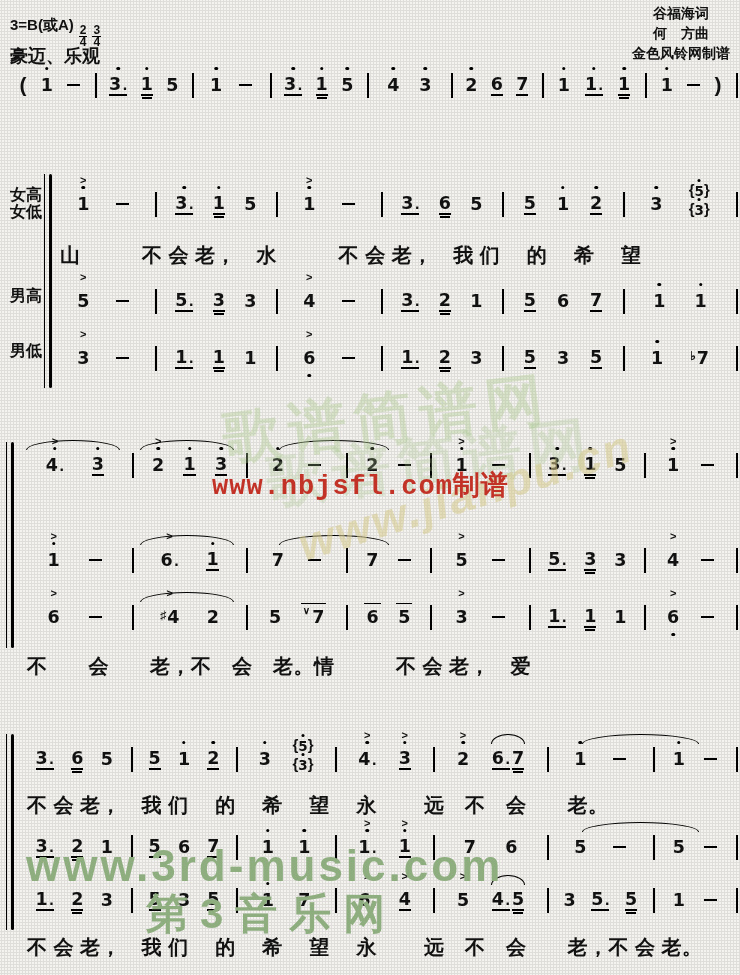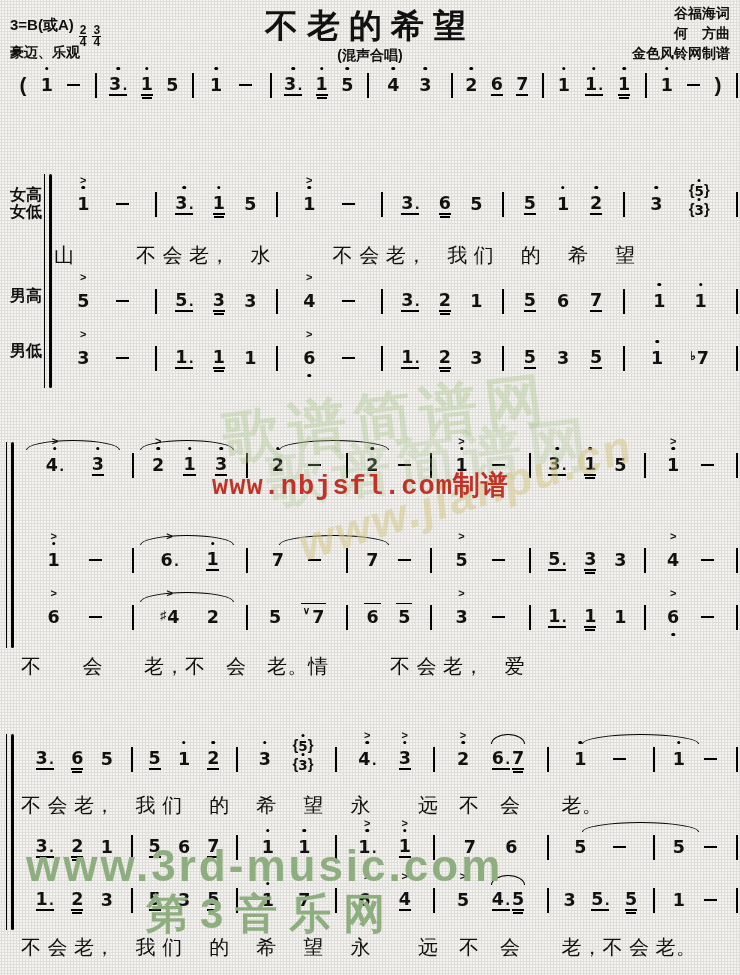--- a/index.html
+++ b/index.html
@@ -8,24 +8,24 @@
     font-family:"Liberation Sans",sans-serif;color:#111;
     background-color:#f4f3ef;
     background-image:radial-gradient(rgba(110,110,105,.16) 1px, transparent 1.3px);
     background-size:3px 3px;
   }
   
   .hdr{position:absolute;top:0;left:0;right:0;height:62px}
   .keyline{position:absolute;top:16px;left:10px;font-size:15px;font-weight:700;white-space:nowrap}
   .frac{display:inline-flex;flex-direction:column;align-items:center;font-size:12px;font-weight:700;line-height:11px;margin-left:5px;vertical-align:-4px}
   .fn{border-bottom:1.3px solid #000;padding:0 1px}
-  .mood{position:absolute;top:44px;left:10px;font-size:14px;font-weight:700}
+  .mood{position:absolute;top:44px;left:10px;font-size:18px;font-weight:700}
   .title{position:absolute;top:4px;left:0;right:0;text-align:center;font-size:33px;font-weight:900;letter-spacing:9px}
   .subtitle{position:absolute;top:47px;left:0;right:0;text-align:center;font-size:14px;font-weight:700}
-  .credits{position:absolute;top:3px;right:10px;text-align:right;font-size:14px;font-weight:700;line-height:20px}
+  .credits{position:absolute;top:3px;right:10px;text-align:center;font-size:14px;font-weight:700;line-height:20px}
   
   .sys{position:absolute;left:6px;right:2px}
   .grid{display:grid;width:100%}
   #gi{grid-template-rows:46px}
   #g1{grid-template-rows:68px 34px 58px 56px}
   #g2{grid-template-rows:58px 38px 56px 58px 40px}
   #g3{grid-template-rows:58px 34px 50px 56px 38px}
   #intro{top:62px}
   #sys1{top:170px;padding-left:46px}
   #sys2{top:436px;padding-left:13px}
@@ -60,21 +60,21 @@
   .grp{position:relative;display:inline-flex;align-items:center}
   .slur{position:absolute;height:9px;border:1.6px solid #000;border-bottom:none;border-radius:50% 50% 0 0 / 100% 100% 0 0;pointer-events:none}
   .notes>.slur.sall{left:6%;right:10%;top:calc(50% - 25px)}
   .notes>.slur.snext{left:32%;width:112%;top:calc(50% - 25px)}
   .grp>.slur{left:1%;right:1%;top:-13px}
   .chord{flex-direction:column;height:auto;align-self:center;margin-top:-10px}
   .chrow{display:inline-flex;align-items:center;line-height:15px}
   .cb{font-size:15px;font-weight:700}
   .cn{font-family:"DejaVu Sans",sans-serif;font-size:13.5px;font-weight:700;position:relative;margin-top:4px}
   .cn.od::before{content:'';position:absolute;top:-5.5px;left:50%;transform:translateX(-50%);width:3px;height:3px;border-radius:50%;background:#000}
-  .lyr{white-space:pre;font-size:20px;font-weight:400;letter-spacing:.5px;align-self:center;padding-left:2px;overflow:hidden}
+  .lyr{white-space:pre;font-size:20px;font-weight:700;letter-spacing:.5px;align-self:center;padding-left:8px;overflow:hidden}
   
   .wm{position:absolute;pointer-events:none;white-space:nowrap;z-index:6}
   .wm-tile1{top:380px;left:222px;font-size:58px;font-weight:900;letter-spacing:8px;transform:rotate(-7deg);color:rgba(167,199,140,.38)}
   .wm-tile2{top:424px;left:266px;font-size:58px;font-weight:900;letter-spacing:8px;transform:rotate(-7deg);color:rgba(167,199,140,.28)}
   .wm-jianpu{top:468px;left:292px;font-size:46px;font-weight:700;font-style:italic;letter-spacing:2px;transform:rotate(-17deg);color:rgba(213,200,140,.55)}
   .wm-red{top:467px;left:212px;font-size:27px;font-weight:700;letter-spacing:1px;font-family:Liberation Mono, monospace}
   .wm-3rd{top:841px;left:26px;font-size:44px;font-weight:700;letter-spacing:3px}
   .wm-3cn{top:886px;left:146px;font-size:42px;font-weight:900;letter-spacing:12px}
 </style>
 </head>
@@ -84,22 +84,20 @@
   <div class="keyline">
     <span>3=B(或A)</span><span class="frac">
         <span class="fn">2</span>
         <span class="fd">4</span>
       </span><span class="frac">
         <span class="fn">3</span>
         <span class="fd">4</span>
       </span>
   </div>
   <div class="mood">豪迈、乐观</div>
-  <div class="title">不老的希望</div>
-  <div class="subtitle">(混声合唱)</div>
   <div class="credits">
     <div>谷福海词</div>
     <div>何　方曲</div>
     <div>金色风铃网制谱</div>
   </div>
 </div>
 
 <div class="sys" id="intro">
   <div class="grid" id="gi" style="grid-template-columns: 2.8fr 3fr 2.4fr 3fr 2.6fr 2.8fr 3.2fr 2.8fr;">
       <div class="mcell" style="grid-area: 1 / 1;">

